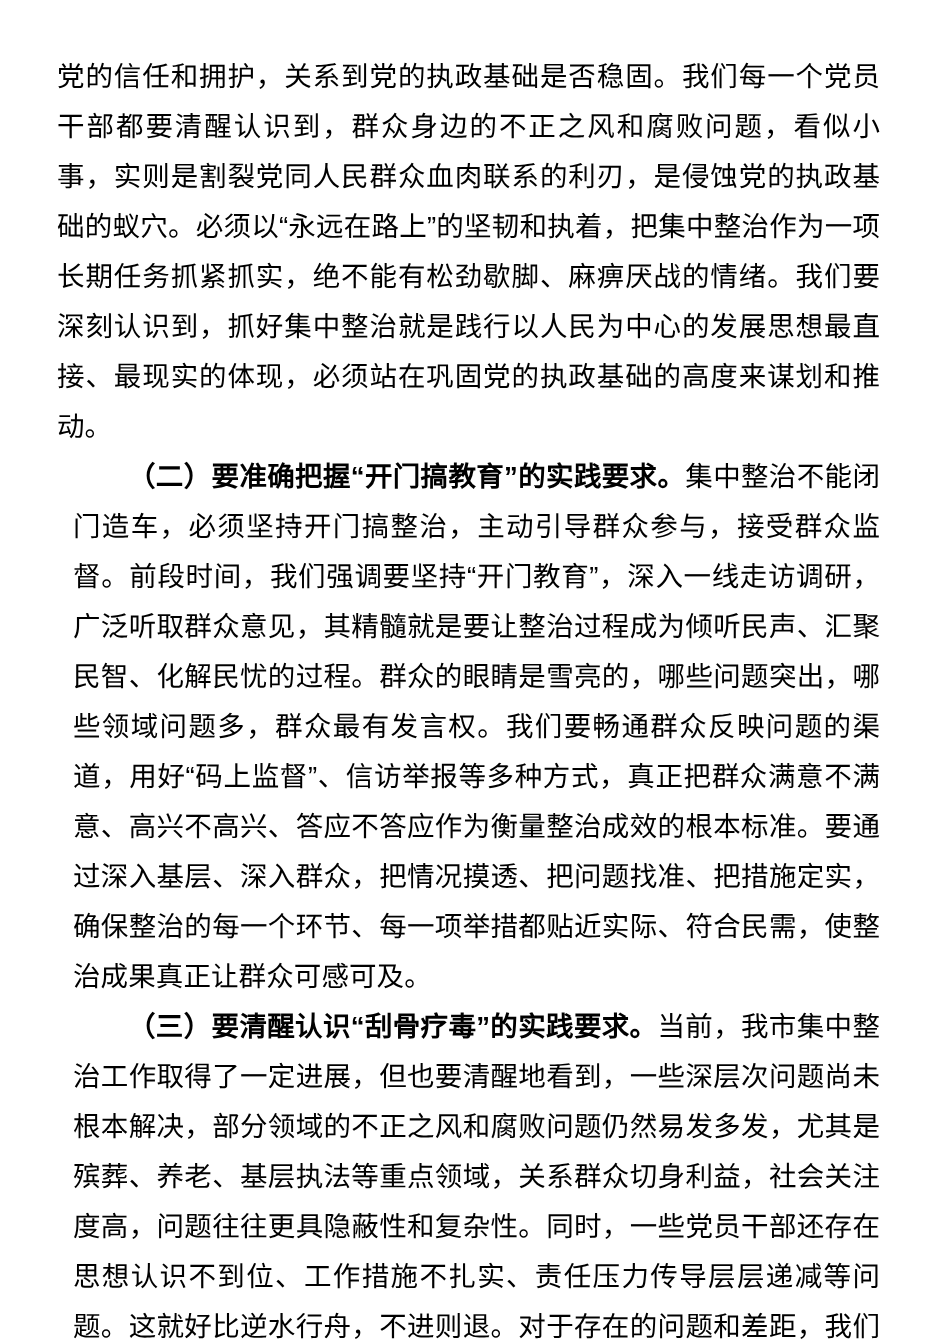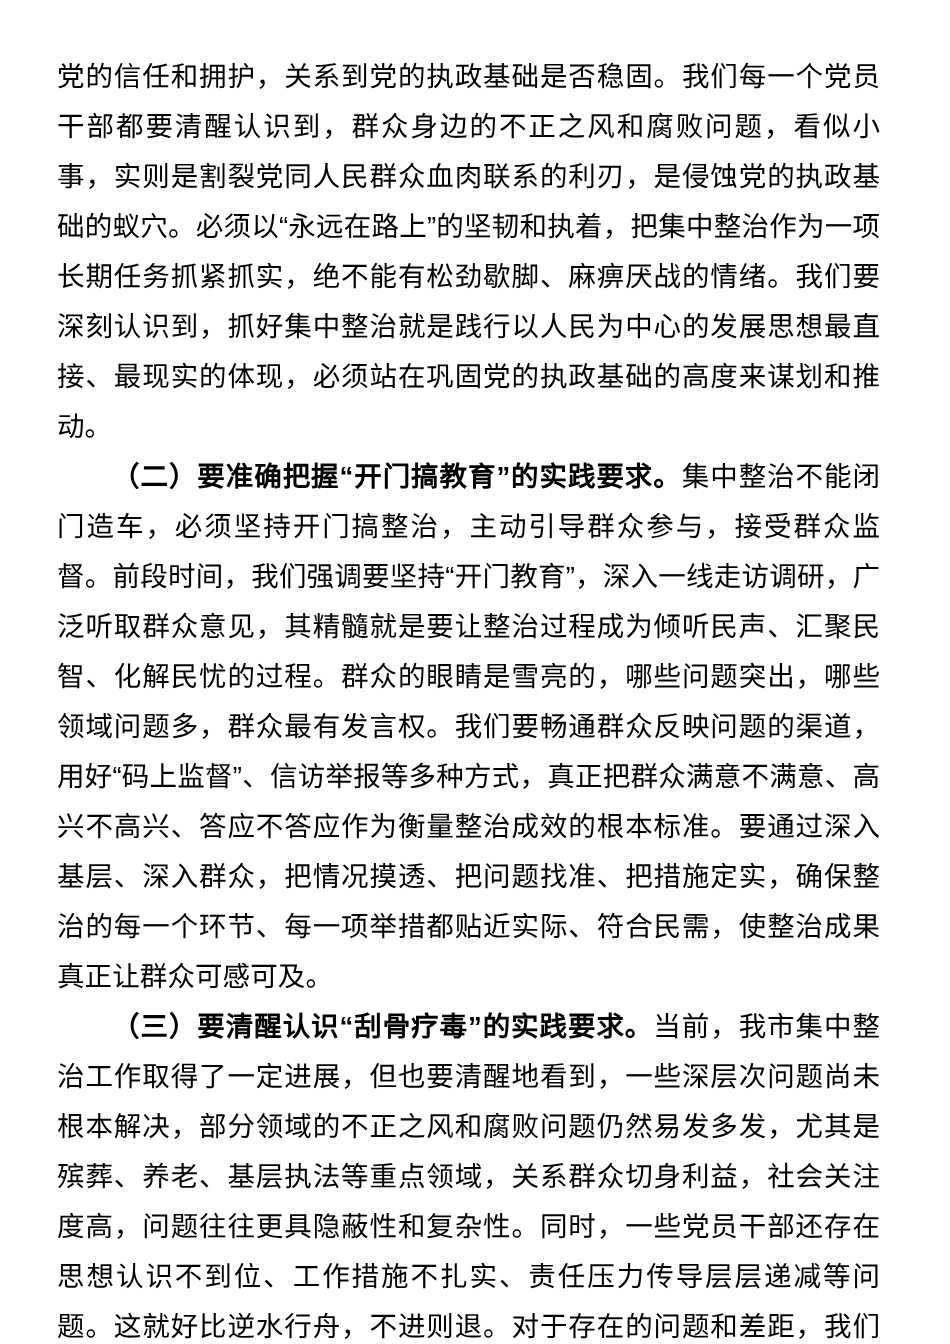--- a/index.html
+++ b/index.html
@@ -38,20 +38,21 @@
     text-justify: inter-character;
     text-align-last: left;
     letter-spacing: 0.1px;
     word-break: break-all;
     -webkit-hyphens: none;
     hyphens: none;
   }
 
   p.para.indent {
     text-indent: 2em;
+    margin-left: 16px;
   }
 
   .lead {
     font-weight: bold;
   }
 
   
   .doc-body p {
     font-kerning: none;
   }

